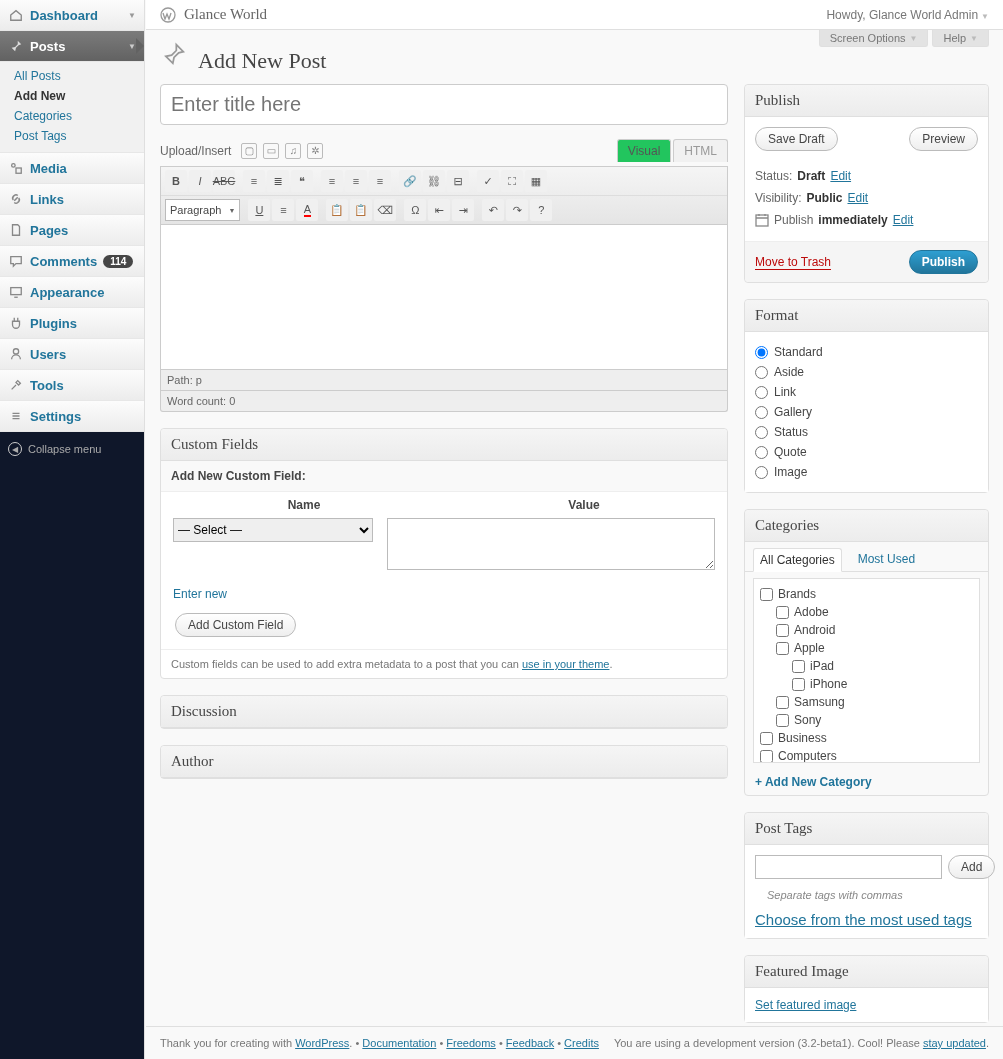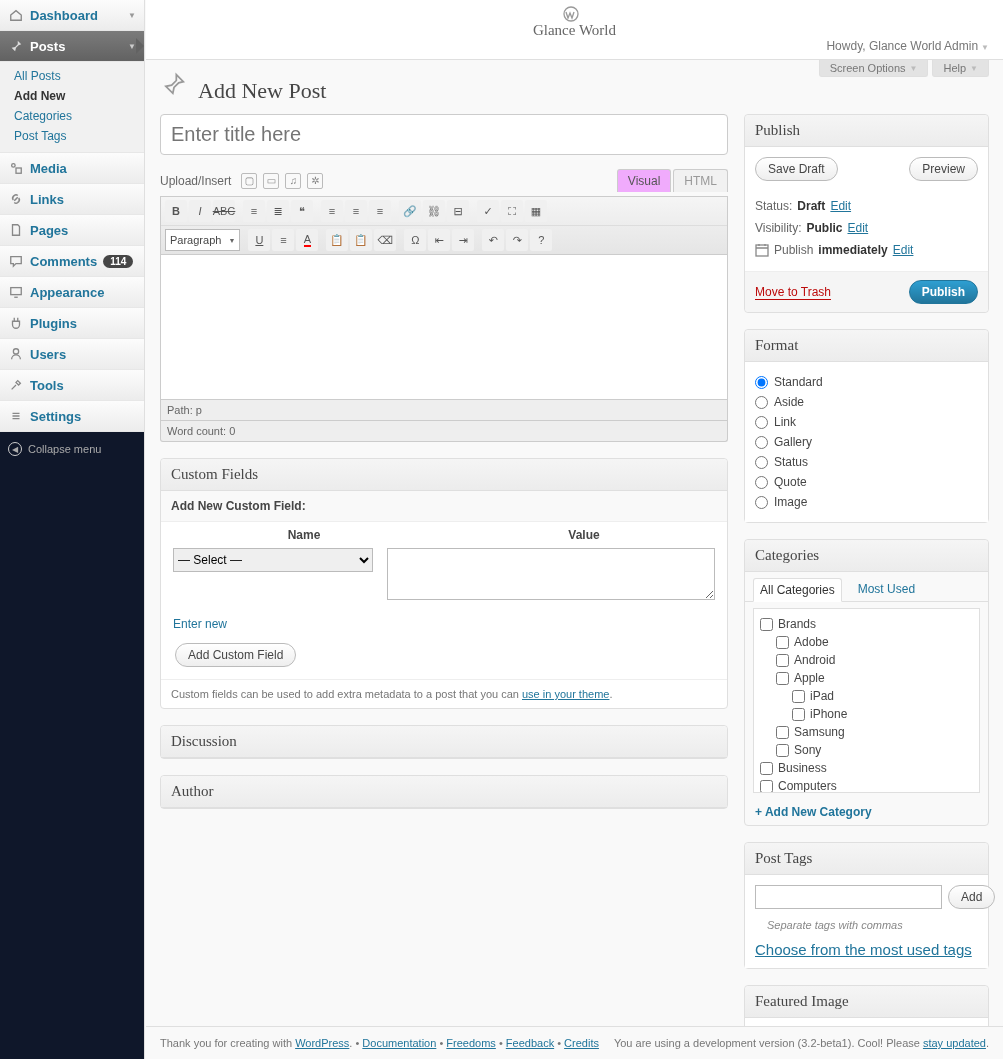--- a/index.html
+++ b/index.html
@@ -14,21 +14,21 @@
 #adminmenu .menu-top.current .icon { color: #ddd; }
 #adminmenu .menu-top.current::after { content:""; position:absolute; right:-8px; top:50%; margin-top:-8px; border:8px solid transparent; border-left-color:#626262; }
 #adminmenu .submenu { background: #f1f1f1; padding: 4px 0 6px 0; border-bottom: 1px solid #e7e7e7; }
 #adminmenu .submenu div { padding: 3px 8px 3px 14px; font-size: 12px; color: #21759b; cursor: pointer; }
 #adminmenu .submenu div.current-sub { font-weight: bold; color: #333; }
 #adminmenu .collapse { padding: 10px 8px; color: #aaa; font-size: 11px; display:flex; align-items:center; gap:6px; cursor:pointer; }
 #adminmenu .arrow { font-size: 8px; color: #999; margin-left:auto; }
 
 
 #wpbody { margin-left: 146px; }
-#header { display: flex; align-items: center; padding: 6px 14px; border-bottom: 1px solid #dfdfdf; background: #fff; flex-direction: column; }
+#header { display: flex; align-items: center; padding: 6px 14px; border-bottom: 1px solid #dfdfdf; background: #fff; }
 #header .site-name { font-family: Georgia, serif; font-size: 15px; color: #666; }
 #header .wp-logo { margin-right: 8px; color: #999; display:inline-flex;}
 #header .howdy { margin-left: auto; color: #777; font-size: 12px; }
 #header .howdy .caret { color:#bbb; font-size:8px; margin-left:3px;}
 
 
 #content { padding: 10px 14px 50px 14px; position: relative; }
 .page-title-row { display: flex; align-items: center; margin-bottom: 10px; }
 .page-title-row h2 { font-family: Georgia, serif; font-size: 22px; font-weight: normal; color: #464646; display:flex; align-items:flex-end; gap:10px;}
 .page-title-row .icon svg { width:28px; height:28px; color:#999; }
@@ -43,21 +43,21 @@
 
 #titlewrap input { width: 100%; font-size: 20px; padding: 8px 10px; border: 1px solid #ccc; border-radius: 4px; color:#888; background:#fff; }
 
 
 .upload-row { display:flex; align-items:center; gap:10px; margin: 14px 0 4px 0; }
 .upload-row .lbl { color:#666; }
 .upload-row .icons { display:flex; gap:6px; color:#888;}
 .upload-row .icons span { width:16px; height:16px; display:inline-flex; align-items:center; justify-content:center; border:1px solid #bbb; border-radius:2px; font-size:10px; cursor:pointer;}
 .editor-tabs { margin-left:auto; display:flex; gap:2px;}
 .editor-tabs div { border:1px solid #ccc; border-bottom:none; padding:4px 10px; background:#f1f1f1; color:#999; border-radius:3px 3px 0 0; cursor:pointer; font-size:12px;}
-.editor-tabs div.active { background:#f0abfc; color:#555;}
+.editor-tabs div.active { background:#22c55e; color:#555;}
 
 .toolbar { border:1px solid #ccc; background: linear-gradient(#f5f5f5,#e5e5e5); }
 .toolbar-row { display:flex; padding:3px 4px; gap:2px; border-bottom:1px solid #ddd; align-items:center;}
 .toolbar-row:last-child{border-bottom:none;}
 .tb-btn { width:22px; height:22px; border:1px solid transparent; display:inline-flex; align-items:center; justify-content:center; font-size:11px; color:#555; cursor:pointer; border-radius:2px; background:#f0f0f0;}
 .tb-sep { width:4px; }
 .tb-select { height:22px; font-size:11px; border:1px solid #bbb; background:#fff; padding:0 18px 0 4px; position:relative; display:inline-flex; align-items:center; cursor:pointer;}
 .tb-select::after{content:"▼"; font-size:7px; color:#666; position:absolute; right:4px;}
 .editor-area { border:1px solid #ccc; border-top:none; background:#fff; height:145px; }
 .editor-status { border:1px solid #ccc; border-top:none; background:#eee; padding:4px 6px; font-size:11px; color:#666;}

